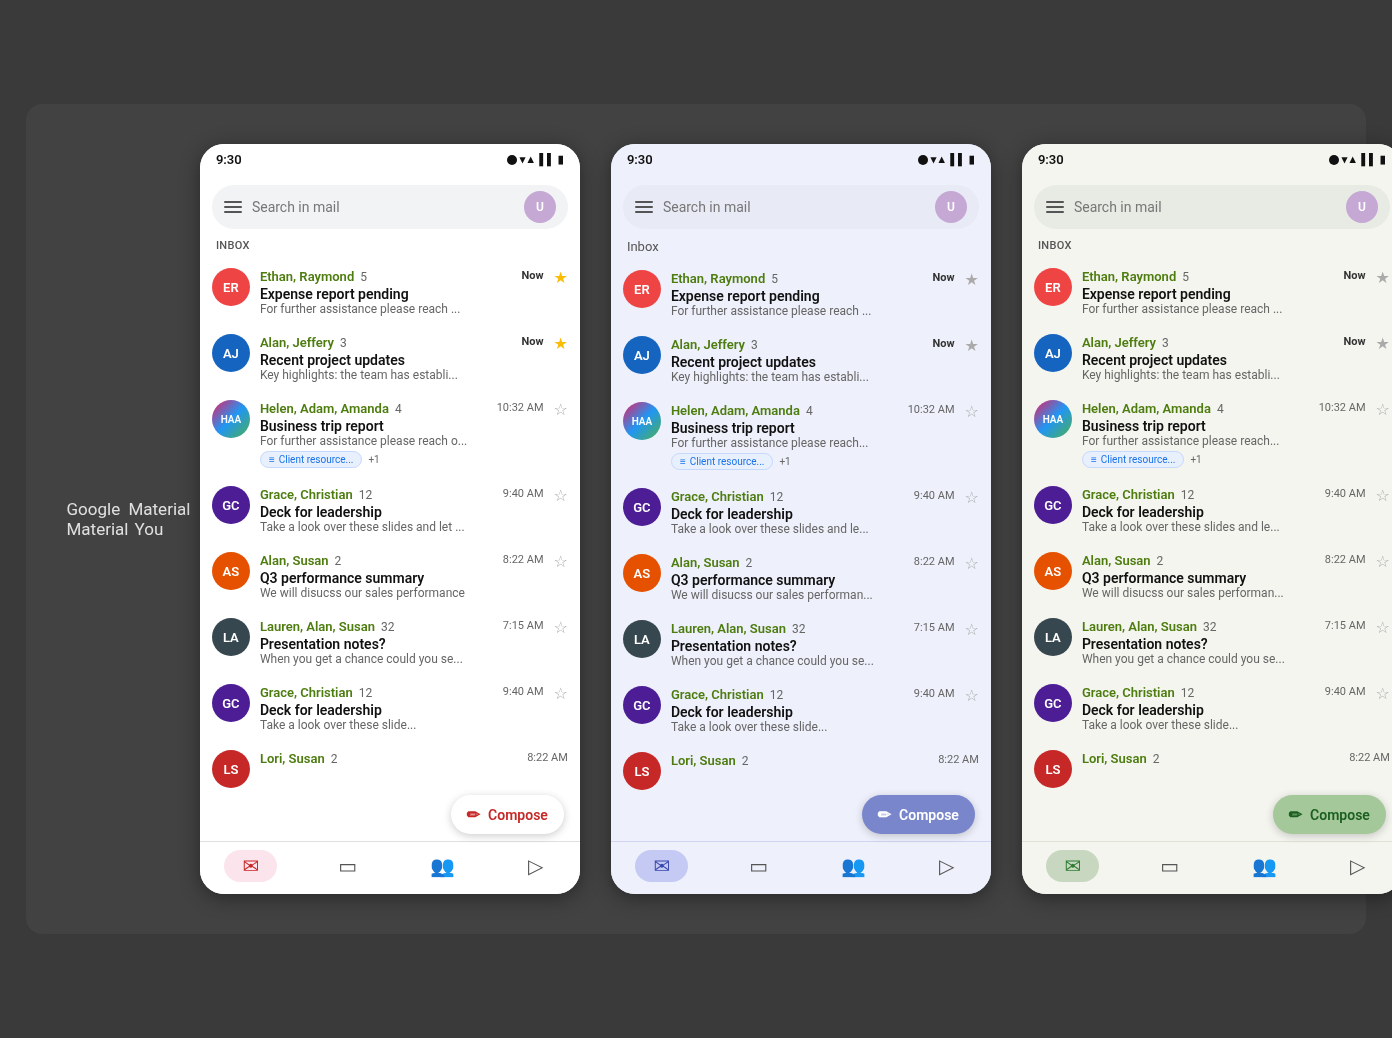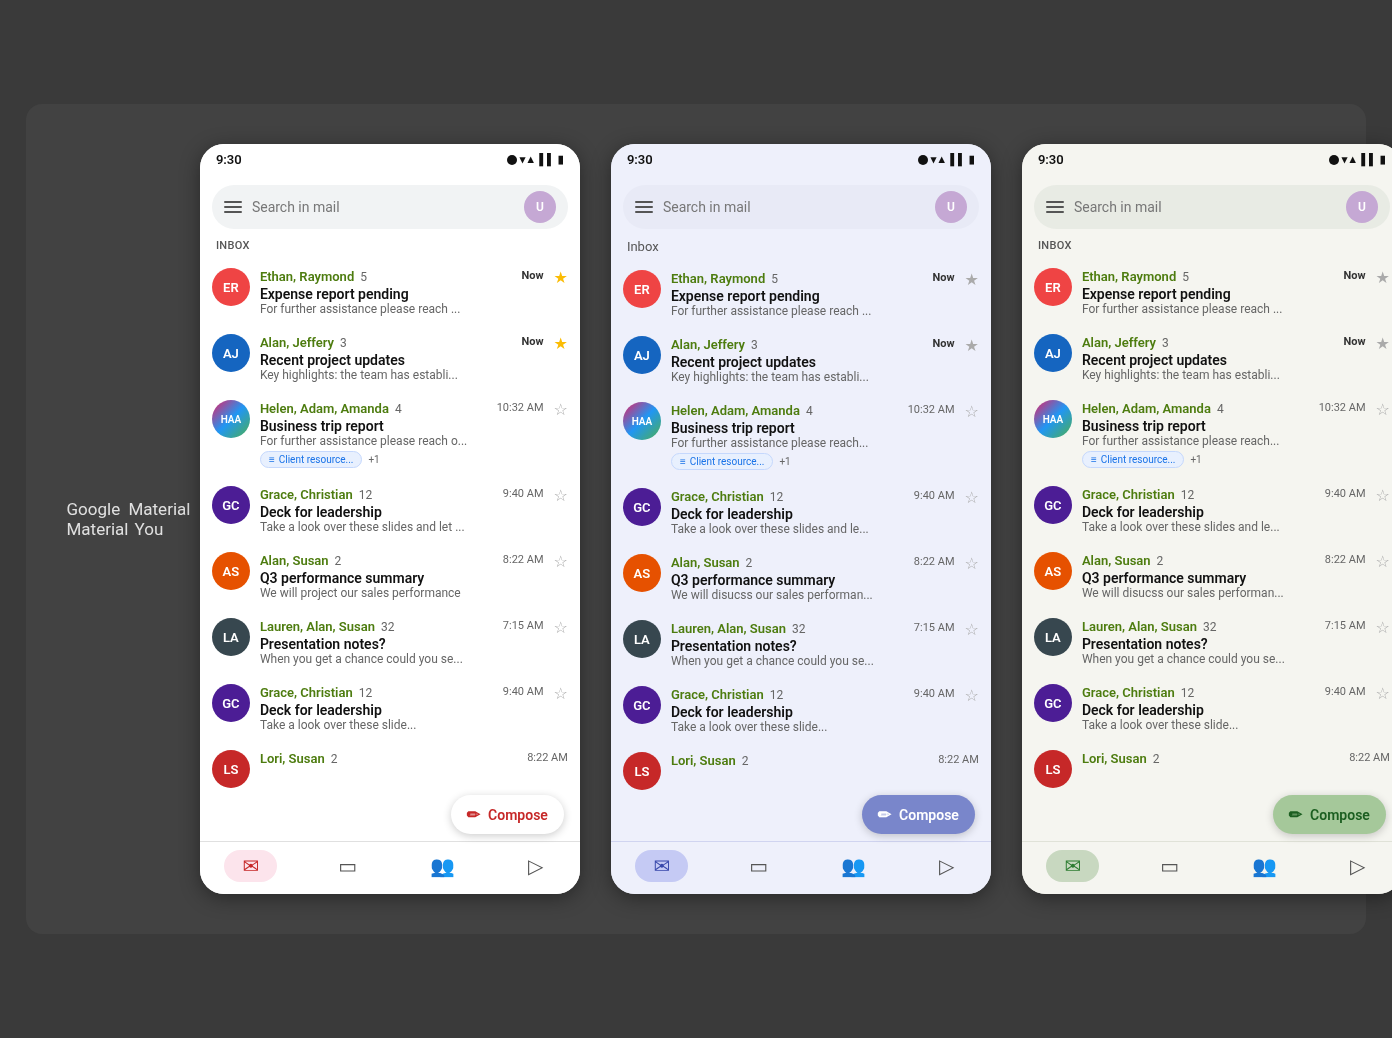--- a/index.html
+++ b/index.html
@@ -298,21 +298,21 @@
         </div>
 
         <div class="mail-item">
           <div class="mail-avatar av-orange">AS</div>
           <div class="mail-content">
             <div class="mail-header">
               <span><span class="mail-sender">Alan, Susan</span> <span class="mail-count">2</span></span>
               <span class="mail-time">8:22 AM</span>
             </div>
             <div class="mail-subject">Q3 performance summary</div>
-            <div class="mail-preview">We will project our sales performance</div>
+            <div class="mail-preview">We will disucss our sales performance</div>
           </div>
           <span class="star-icon">☆</span>
         </div>
 
         <div class="mail-item">
           <div class="mail-avatar av-dark">LA</div>
           <div class="mail-content">
             <div class="mail-header">
               <span><span class="mail-sender">Lauren, Alan, Susan</span> <span class="mail-count">32</span></span>
               <span class="mail-time">7:15 AM</span>

